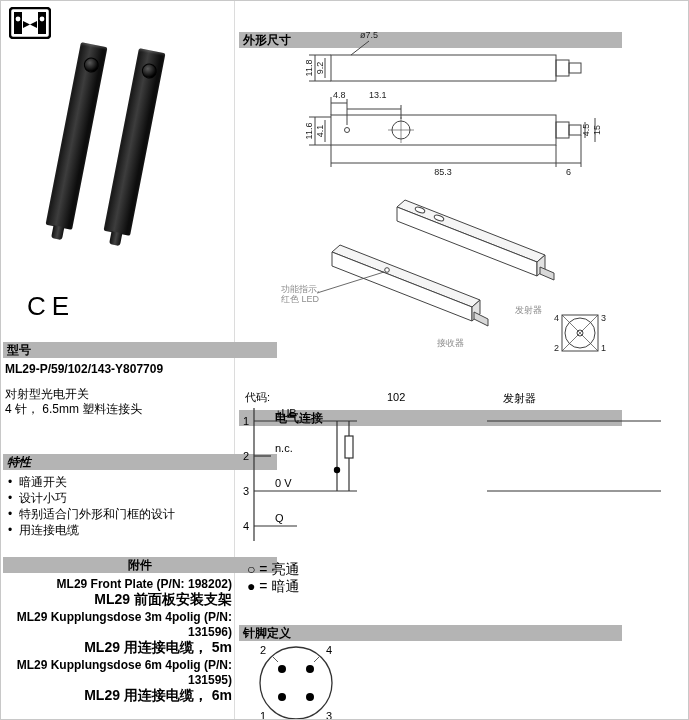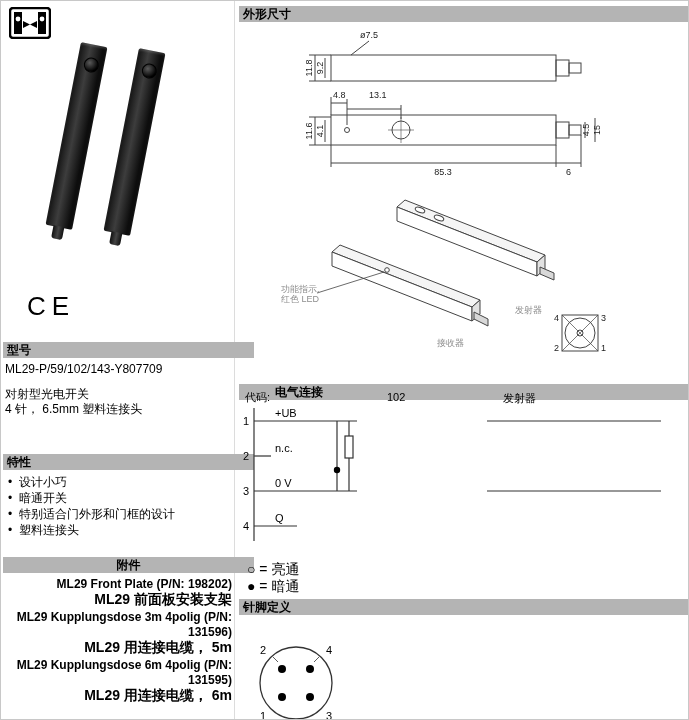--- a/index.html
+++ b/index.html
@@ -1,24 +1,24 @@
 <!DOCTYPE html>
 <html><head>
 <meta charset="utf-8">
 <style>
   * { margin:0; padding:0; box-sizing:border-box; }
   html,body { background:#fff; }
   body { font-family:"Liberation Sans","DejaVu Sans",sans-serif; color:#000; }
   .page { position:relative; width:689px; height:720px; background:#fff; border:1px solid #c8c8c8; overflow:hidden; }
   .col-divider { position:absolute; left:233px; top:0; width:1px; height:720px; background:#dcdcdc; }
   .hdr { position:absolute; background:#b4b4b4; font-size:12px; font-weight:bold; line-height:16px; height:16px; padding:0 4px; }
-  .hdr-left { left:2px; width:251px; }
-  .hdr-right { left:238px; width:449px; }
+  .hdr-left { left:2px; width:274px; }
+  .hdr-right { left:238px; width:383px;margin-top:26px; }
   .txt { position:absolute; font-size:12px; line-height:15px; }
-  .bold { font-weight:normal; }
+  .bold { font-weight:bold; }
 
   
   .photo { position:absolute; left:30px; top:34px; width:185px; height:235px; }
   .bar { position:absolute; width:27px; height:186px; border-radius:2px;
          background:linear-gradient(90deg,#141414,#3d3d3d 38%,#0d0d0d 85%);
          transform:rotate(11deg); box-shadow:inset 0 2px 2px rgba(255,255,255,.15); }
   .bar::before { content:""; position:absolute; left:7px; top:13px; width:13px; height:13px; border-radius:50%;
          background:radial-gradient(circle at 35% 35%, #5a5a5a, #000 72%); border:1px solid #000; }
   .bar::after { content:""; position:absolute; left:8px; bottom:-12px; width:11px; height:13px;
          background:linear-gradient(90deg,#111,#444,#111); border-radius:0 0 3px 3px; }
@@ -64,26 +64,26 @@
     <div class="bar bar2"></div>
   </div>
 
   <div class="ce">CE</div>
 
   <div class="hdr hdr-left" style="top:341px;">型号</div>
   <div class="txt bold" style="left:4px; top:361px; width:226px;">ML29-P/59/102/143-Y807709</div>
   <div class="txt" style="left:4px; top:386px;">对射型光电开关</div>
   <div class="txt" style="left:4px; top:401px;">4 针， 6.5mm 塑料连接头</div>
 
-  <div class="hdr hdr-left" style="top:453px;">特性</div>
+  <div class="hdr hdr-left" style="top:453px;font-style:italic;">特性</div>
   <ul class="features">
+    <li>暗通开关</li>
     <li>设计小巧</li>
-    <li>暗通开关</li>
     <li>特别适合门外形和门框的设计</li>
-    <li>塑料连接头</li>
+    <li>用连接电缆</li>
   </ul>
 
   <div class="hdr hdr-left" style="top:556px;text-align:center;">附件</div>
   <div class="acc">
     <div class="acc-item">
       <div class="t">ML29 Front Plate (P/N: 198202)</div>
       <div class="d">ML29 前面板安装支架</div>
     </div>
     <div class="acc-item">
       <div class="t">ML29 Kupplungsdose 3m 4polig (P/N: 131596)</div>

